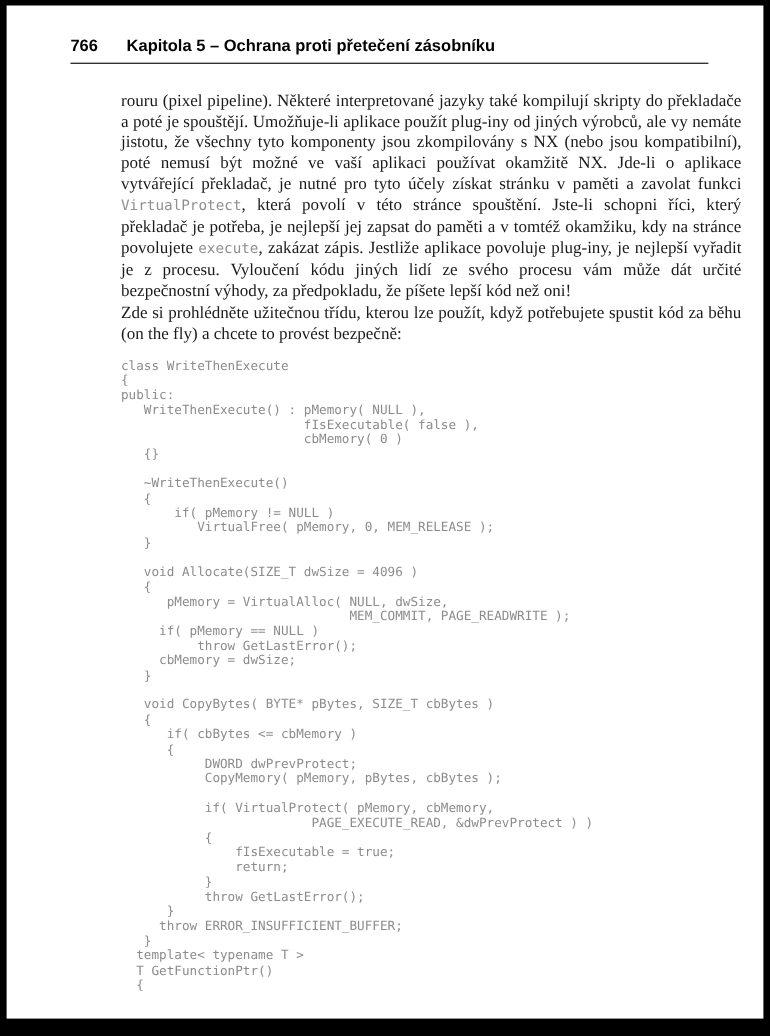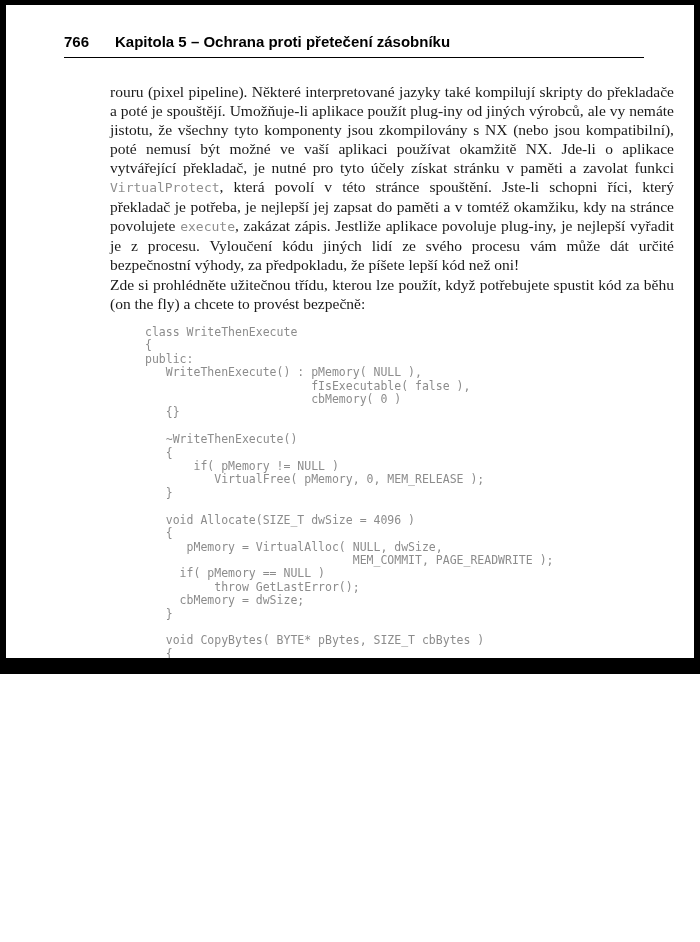--- a/index.html
+++ b/index.html
@@ -2,21 +2,21 @@
 <html><head>
 <meta charset="utf-8">
 <style>
   * { margin:0; padding:0; box-sizing:border-box; }
   body {
     width:700px; height:942px;
     background:#ffffff;
     font-family:"Liberation Serif", serif;
   }
   .frame {
-    width:700px; height:674px;
+    width:700px; height:942px;
     background:#000000;
     padding:5px 6px 16px 6px;
   }
   .page {
     width:100%; height:100%;
     background:#ffffff;
     color:#161616;
     overflow:hidden;
   }
   .header {
@@ -45,21 +45,20 @@
     color:#1a1a1a;
   }
   .para + .para { margin-top:1px;font-family:Liberation Serif, serif; }
   .inline-code {
     font-family:"DejaVu Sans Mono", monospace;
     font-size:13px;
     color:#8f8f8f;
   }
   .code-block {
     margin-top:13px;
-    margin-left:35px;
     font-family:"DejaVu Sans Mono", monospace;
     font-size:11.5px;
     line-height:13.4px;
     color:#8c8c8c;
     white-space:pre;
   }
 </style>
 </head>
 <body>
 

